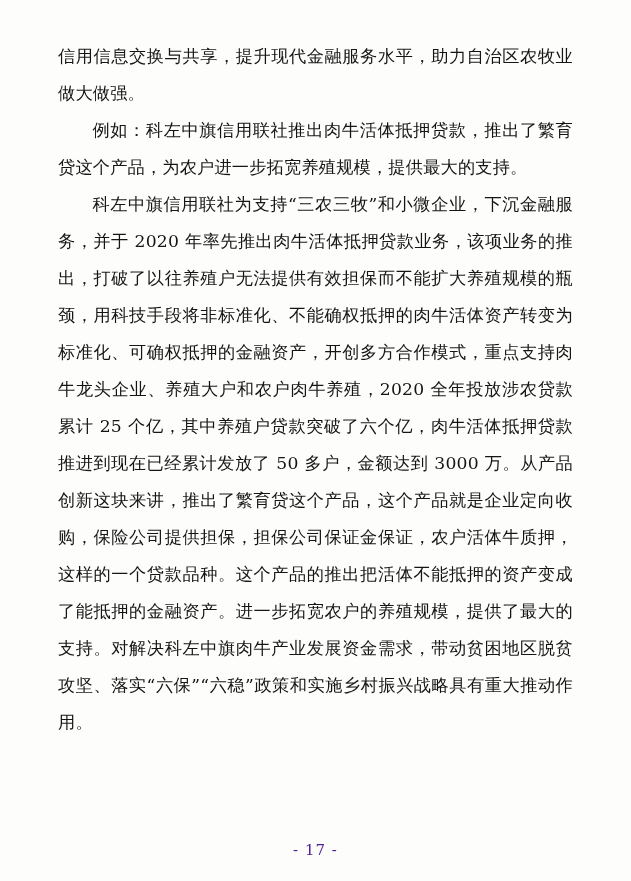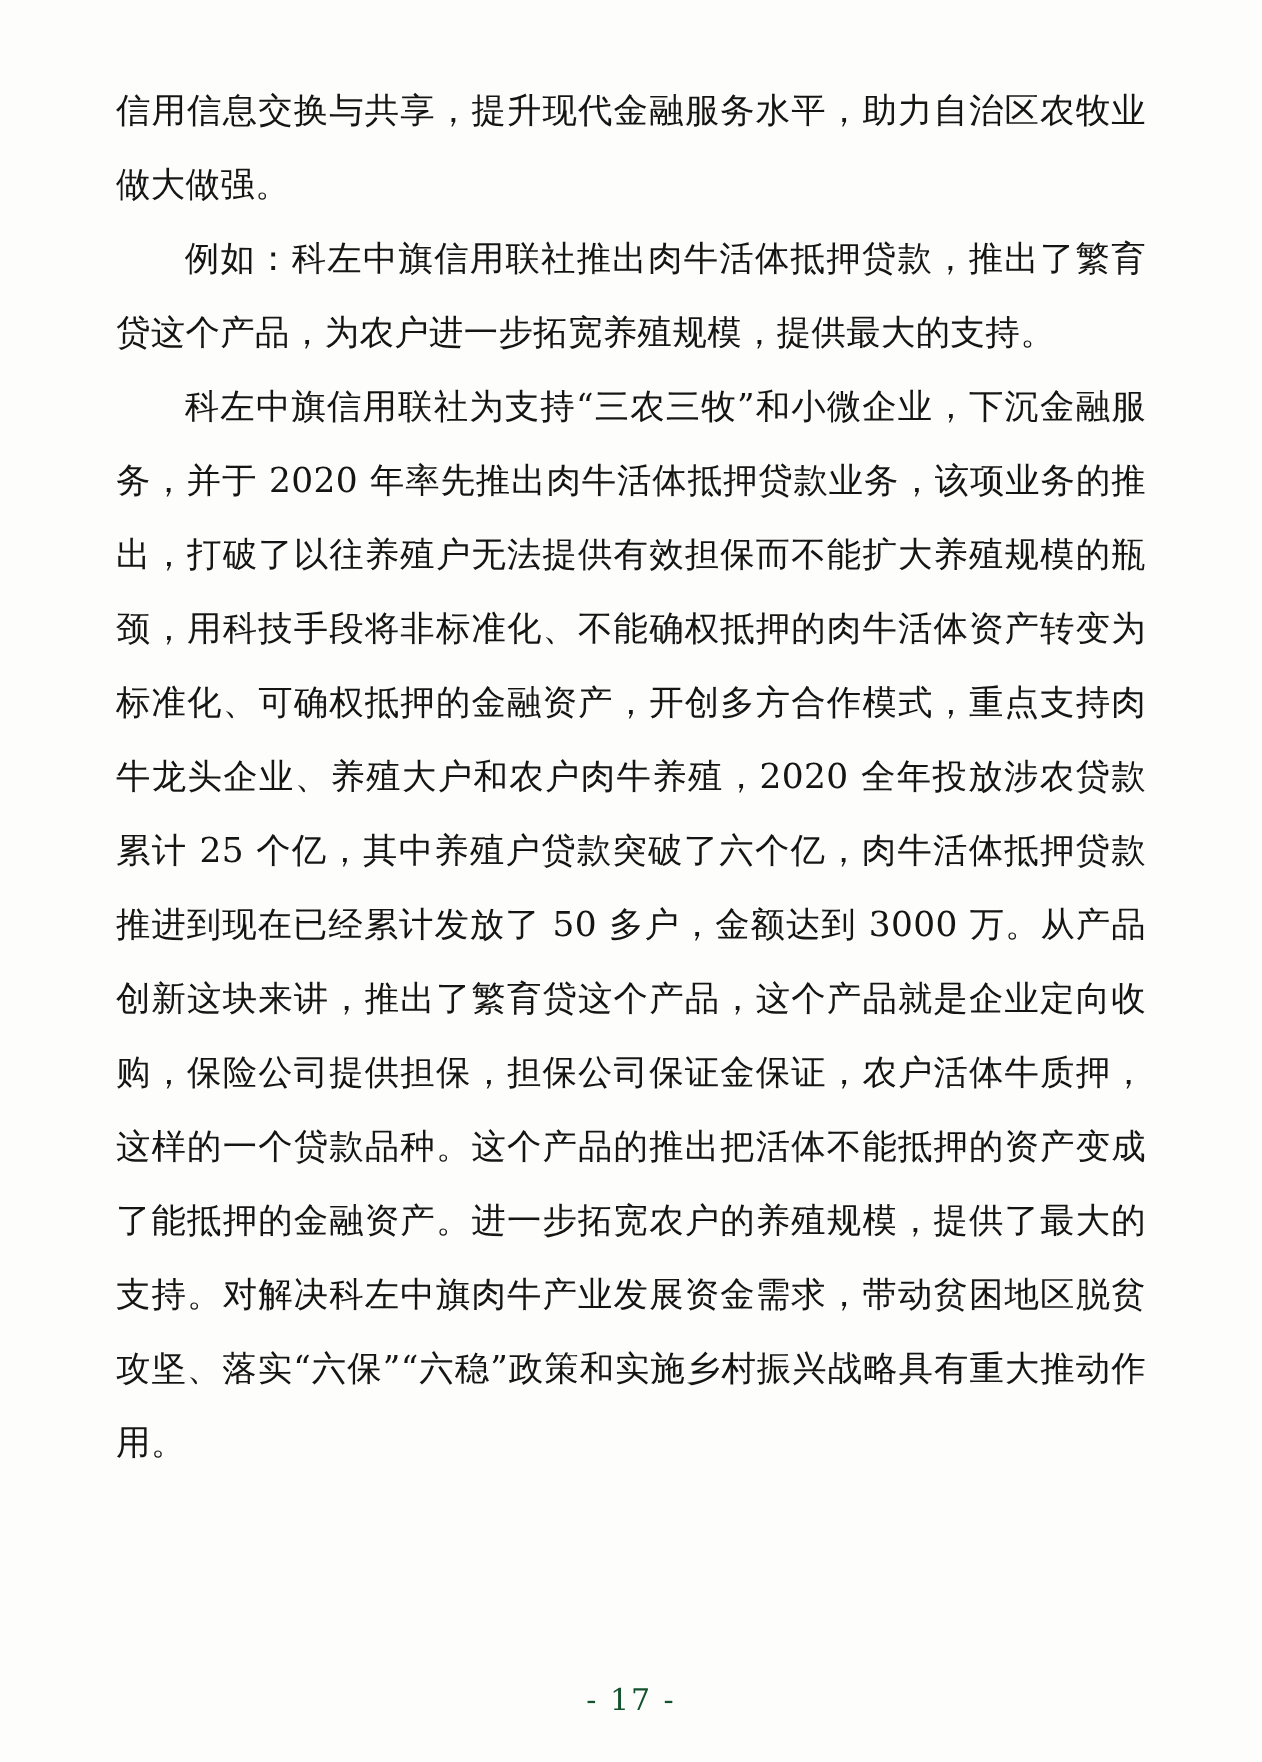--- a/index.html
+++ b/index.html
@@ -37,21 +37,21 @@
   .para.indent {
     text-indent: 2em;
   }
   .page-number {
     position: absolute;
     left: 0;
     right: 0;
     bottom: 22px;
     text-align: center;
     font-size: 15px;
-    color: #14532d;
+    color: #4c1d95;
     font-family: "DejaVu Serif", "Liberation Serif", serif;
     letter-spacing: 1px;
   }
 </style>
 </head>
 <body>
 
 <div class="page">
   <div class="body-text">
     <p class="para">信用信息交换与共享，提升现代金融服务水平，助力自治区农牧业做大做强。</p>

